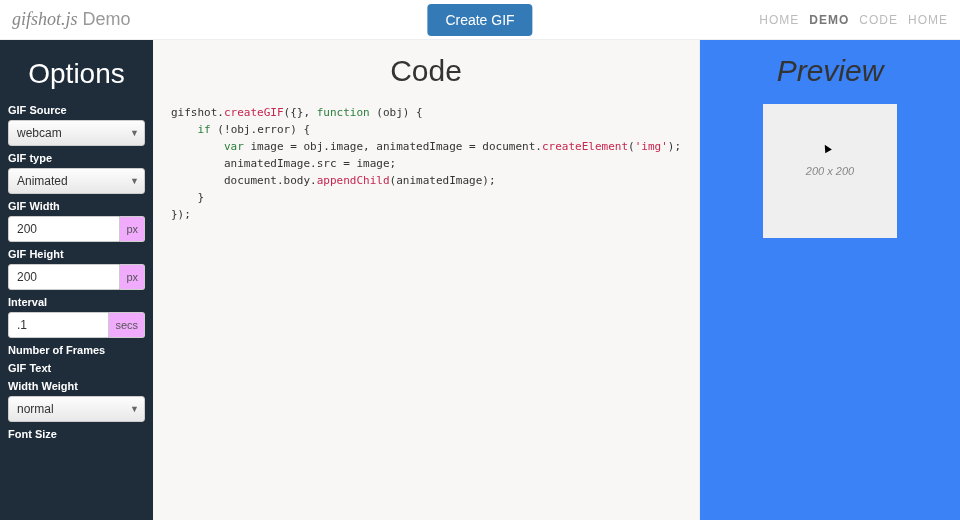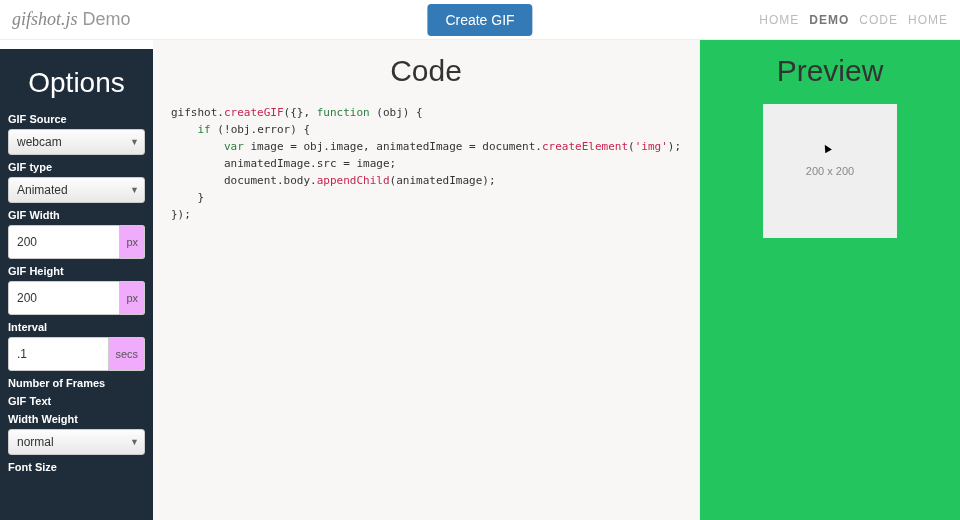--- a/index.html
+++ b/index.html
@@ -10,41 +10,41 @@
     .brand-name { font-style: italic; font-family: Georgia, serif; color: #888; text-align: right; }
     .brand-suffix { font-weight: 300; color: #999; }
     .header-center { position: absolute; left: 50%; transform: translateX(-50%); }
     .create-btn { background: #337ab7; color: #fff; border: none; padding: 8px 18px; border-radius: 4px; font-size: 14px; cursor: pointer; }
     .nav { display: flex; gap: 10px; }
     .nav-item { font-size: 12px; letter-spacing: 1px; color: #bbb; cursor: pointer; }
     .nav-item.active { color: #777; font-weight: 600; }
     
     .main { display: flex; height: 480px; }
     
-    .sidebar { width: 153px; background: #1f2c3a; color: #fff; padding: 10px 8px; overflow-y: auto; margin-top: 9px; }
+    .sidebar { width: 153px; background: #1f2c3a; color: #fff; padding: 10px 8px; overflow-y: auto; }
     .sidebar-title { font-size: 28px; font-weight: 400; text-align: center; margin: 8px 0 14px; font-family: Helvetica, Arial, sans-serif; }
     .field-label { font-size: 11px; font-weight: 700; margin: 6px 0 4px 0; display: block; }
     .select-wrap { position: relative; margin-bottom: 4px; border-radius: 12px; }
     .select { width: 100%; height: 26px; background: linear-gradient(#fdfdfd, #e8e8e8); border: 1px solid #ccc; border-radius: 3px; padding: 0 22px 0 8px; font-size: 12px; color: #333; appearance: none; cursor: pointer; }
     .select-arrow { position: absolute; right: 6px; top: 50%; transform: translateY(-50%); font-size: 9px; color: #666; pointer-events: none; }
     .input-group { display: flex; margin-bottom: 4px; }
-    .input { flex: 1; height: 26px; background: #fff; border: 1px solid #ccc; border-radius: 3px 0 0 3px; padding: 16px 8px; font-size: 12px; color: #333; min-width: 0; }
+    .input { flex: 1; height: 26px; background: #fff; border: 1px solid #ccc; border-radius: 3px 0 0 3px; padding: 0 8px; font-size: 12px; color: #333; min-width: 0; }
     .input-full { width: 100%; height: 26px; background: #fff; border: 1px solid #ccc; border-radius: 3px; padding: 0 8px; font-size: 12px; color: #333; }
     .addon { background: #f0abfc; border: 1px solid #ccc; border-left: none; border-radius: 0 3px 3px 0; padding: 0 6px; font-size: 11px; color: #555; display: flex; align-items: center; }
     
     .code-panel { flex: 1; background: #f8f7f6; border-right: 1px solid #eee; padding: 14px 18px; }
     .panel-title { font-size: 30px; font-weight: 400; color: #333; text-align: center; margin-bottom: 16px; font-family: Helvetica, Arial, sans-serif; }
     .code-block { font-family: Menlo, Consolas, monospace; font-size: 11px; line-height: 1.55; color: #333; white-space: pre; }
     .c-method { color: #c7254e; }
     .c-key { color: #2a7e3b; }
     .c-func { color: #2a7e3b; }
     .c-str { color: #c7254e; }
     .c-attr { color: #c7254e; }
     
-    .preview-panel { flex: 1; background: #22c55e; padding: 14px 18px; position: relative; }
+    .preview-panel { flex: 1; background: #3b82f6; padding: 14px 18px; position: relative; font-style: italic; }
     .preview-box { width: 134px; height: 134px; background: #efefef; margin: 10px auto 0; display: flex; align-items: center; justify-content: center; font-size: 11px; color: #888; }
     
     .cursor { position: absolute; font-size: 13px; color: #000; left: 120px; top: 100px; }
     
     .sidebar::-webkit-scrollbar { width: 0; }
   </style>
 </head>
 <body>
 
 <div class="header">

